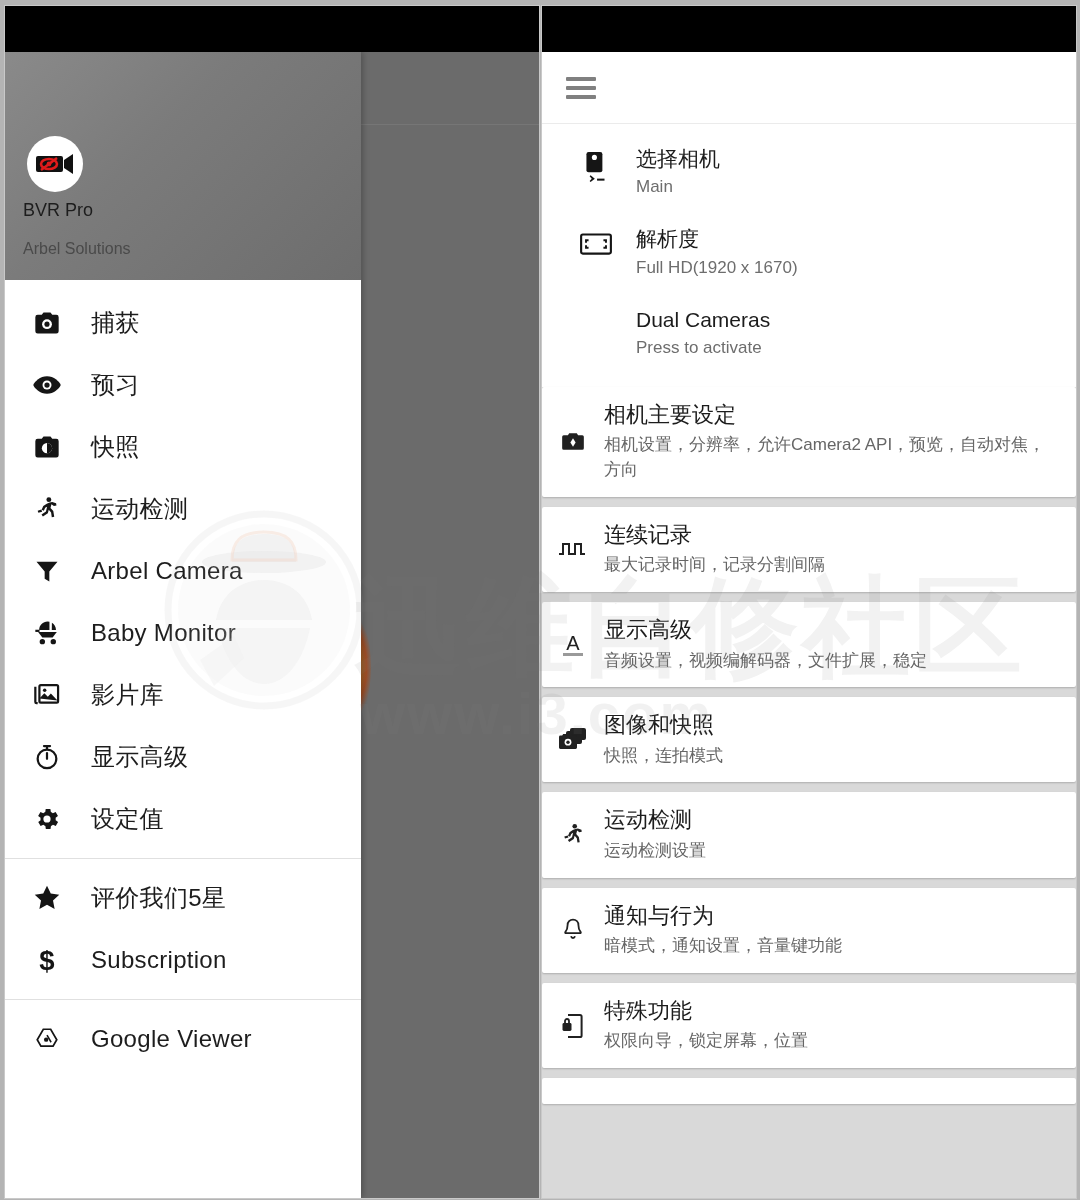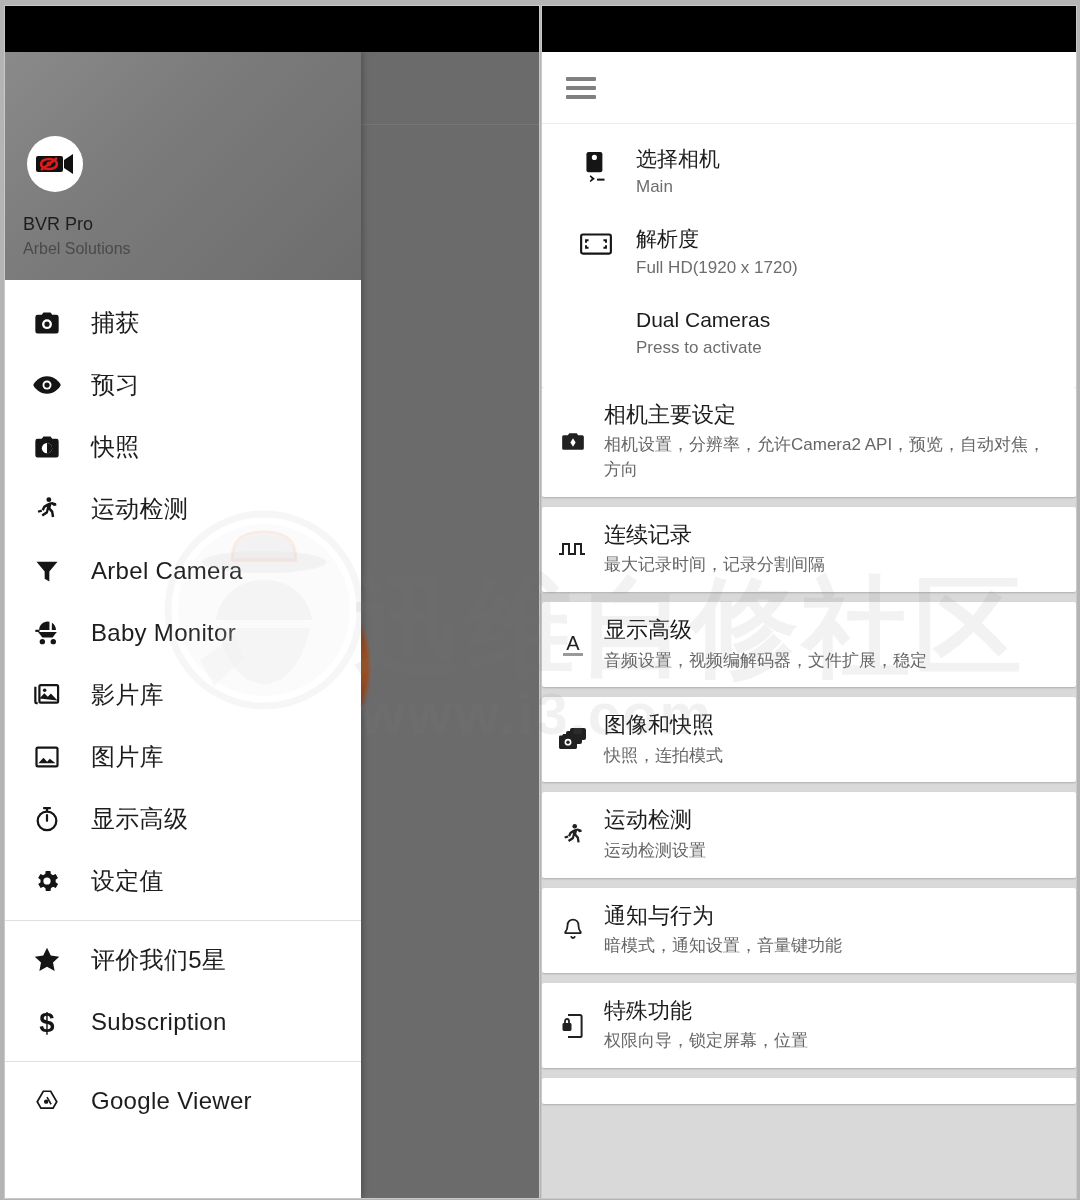--- a/index.html
+++ b/index.html
@@ -96,21 +96,21 @@
   .app-avatar {
     position: absolute;
     left: 22px; top: 84px;
     width: 56px; height: 56px;
     border-radius: 50%;
     background: #fff;
     display: flex; align-items: center; justify-content: center;
   }
   .app-name {
     position: absolute;
-    left: 18px; top: 162px;
+    left: 18px; top: 148px;
     font-size: 18px; color: #1d1d1d;
   }
   .app-vendor {
     position: absolute;
     left: 18px; top: 188px;
     font-size: 16px; color: #4a4a4a;
   }
 
   .drawer-list { flex: 1 1 auto; padding-top: 4px; }
   .nav-group { padding: 8px 0; }
@@ -304,29 +304,20 @@
               <svg width="28" height="28" viewBox="0 0 24 24" fill="none" stroke="#151515" stroke-width="1.9">
                 <path d="M2 5v13a1 1 0 0 0 1 1h1"></path>
                 <rect x="5.5" y="3.5" width="16" height="15" rx="1.2"></rect>
                 <path d="M5.5 15l4.2-4.6 3 3.2 2.6-2.8 5.7 6" fill="#151515" stroke="none"></path>
                 <circle cx="10" cy="8" r="1.5" fill="#151515" stroke="none"></circle>
               </svg>
             </span>
             <span class="nav-label">影片库</span>
           </div>
 
-          <div class="nav-item">
-            <span class="nav-icon">
-              <svg width="28" height="28" viewBox="0 0 24 24" fill="none" stroke="#151515" stroke-width="1.9">
-                <rect x="3" y="4" width="18" height="16" rx="1.2"></rect>
-                <path d="M4.6 17.4l4.4-4.7 3.1 3.3 2.3-2.5 4.9 3.9" fill="#151515" stroke="none"></path>
-              </svg>
-            </span>
-            <span class="nav-label">图片库</span>
-          </div>
 
           <div class="nav-item">
             <span class="nav-icon">
               <svg width="28" height="28" viewBox="0 0 24 24" fill="none" stroke="#151515" stroke-width="1.9">
                 <circle cx="12" cy="13.6" r="8"></circle>
                 <path d="M12 8.6v5" stroke-linecap="round"></path>
                 <path d="M9.4 2.6h5.2" stroke-linecap="round"></path>
                 <path d="M12 2.6v2.8"></path>
               </svg>
             </span>
@@ -415,21 +406,21 @@
 
         <div class="plain-row">
           <span class="p-icon">
             <svg width="34" height="26" viewBox="0 0 32 24" fill="none" stroke="#151515" stroke-width="2">
               <rect x="2" y="3" width="28" height="18" rx="1.6"></rect>
               <path d="M9 8.4l-2.4 0 0 2.4M23 8.4l2.4 0 0 2.4M9 15.6l-2.4 0 0-2.4M23 15.6l2.4 0 0-2.4" stroke-width="1.8"></path>
             </svg>
           </span>
           <span class="p-text">
             <div class="p-title">解析度</div>
-            <div class="p-sub">Full HD(1920 x 1720)</div>
+            <div class="p-sub">Full HD(1920 x 1670)</div>
           </span>
         </div>
 
         <div class="plain-row">
           <span class="p-icon"></span>
           <span class="p-text">
             <div class="p-title">Dual Cameras</div>
             <div class="p-sub">Press to activate</div>
           </span>
         </div>

